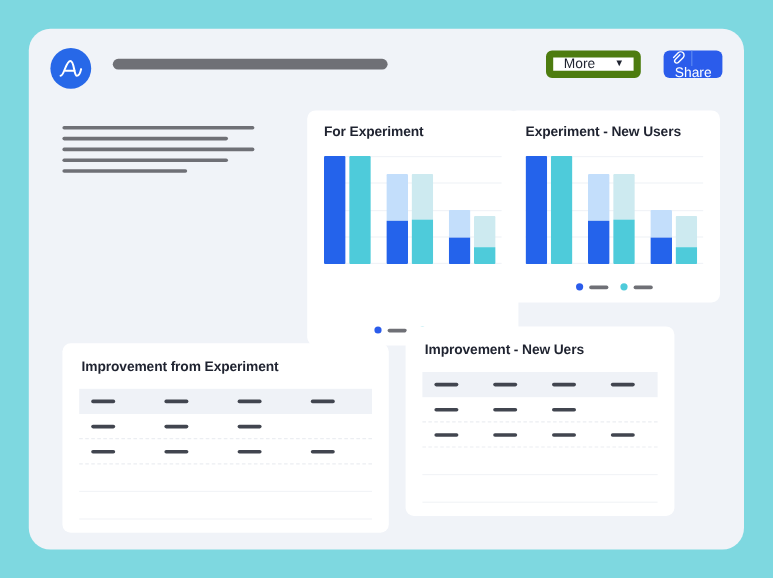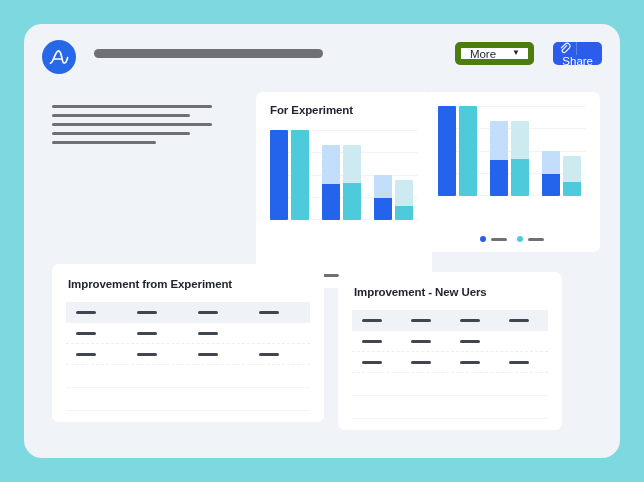--- a/index.html
+++ b/index.html
@@ -206,21 +206,21 @@
     width: 6px; height: 6px;
     border-radius: 50%;
   }
   .legend-bar {
     width: 16px; height: 3px;
     border-radius: 2px;
     background: #6f7076;
   }
 
   
-  #table-card-1 { left: 28px; top: 240px; width: 272px; height: 158px; }
+  #table-card-1 { left: 28px; top: 262px; width: 272px; height: 158px; }
   #table-card-2 { left: 314px; top: 248px; width: 224px; height: 158px; }
   .table-card .card-title { margin: 14px 0 0 16px; }
 
   .data-table {
     margin: 12px 14px 0 14px;
   }
   .table-row {
     display: flex;
     align-items: center;
     height: 21px;
@@ -333,20 +333,21 @@
         <span class="legend-bar"></span>
       </div>
       <div class="legend-item">
         <span class="legend-dot" style="background:#4ecbda"></span>
         <span class="legend-bar"></span>
       </div>
     </div>
   </div>
 
   <div id="chart-card-2" class="card chart-card">
+    <div class="card-title">Experiment - New Users</div>
 
     <div class="chart-plot">
       <div class="gridline" style="top:0"></div>
       <div class="gridline" style="top:22px"></div>
       <div class="gridline" style="top:45px"></div>
       <div class="gridline" style="top:67px"></div>
       <div class="gridline" style="top:89px"></div>
 
       <div class="bar-area">
         <div class="bar-group">

